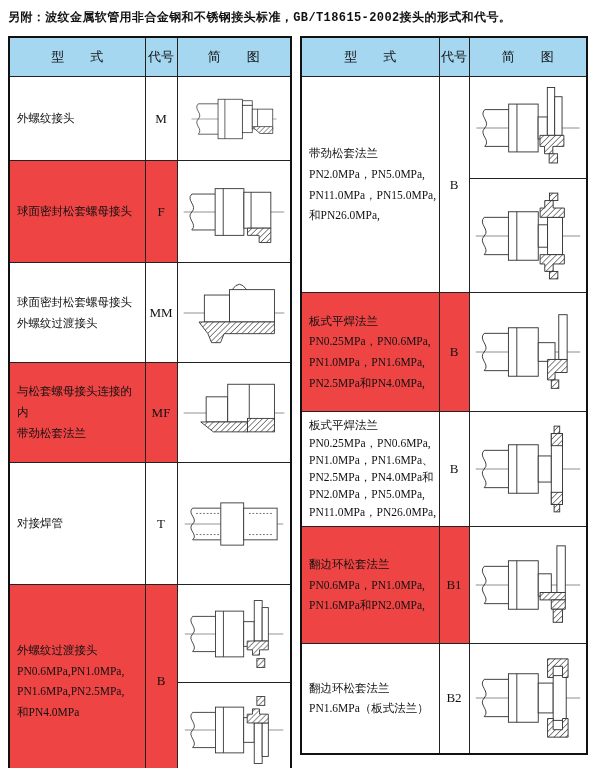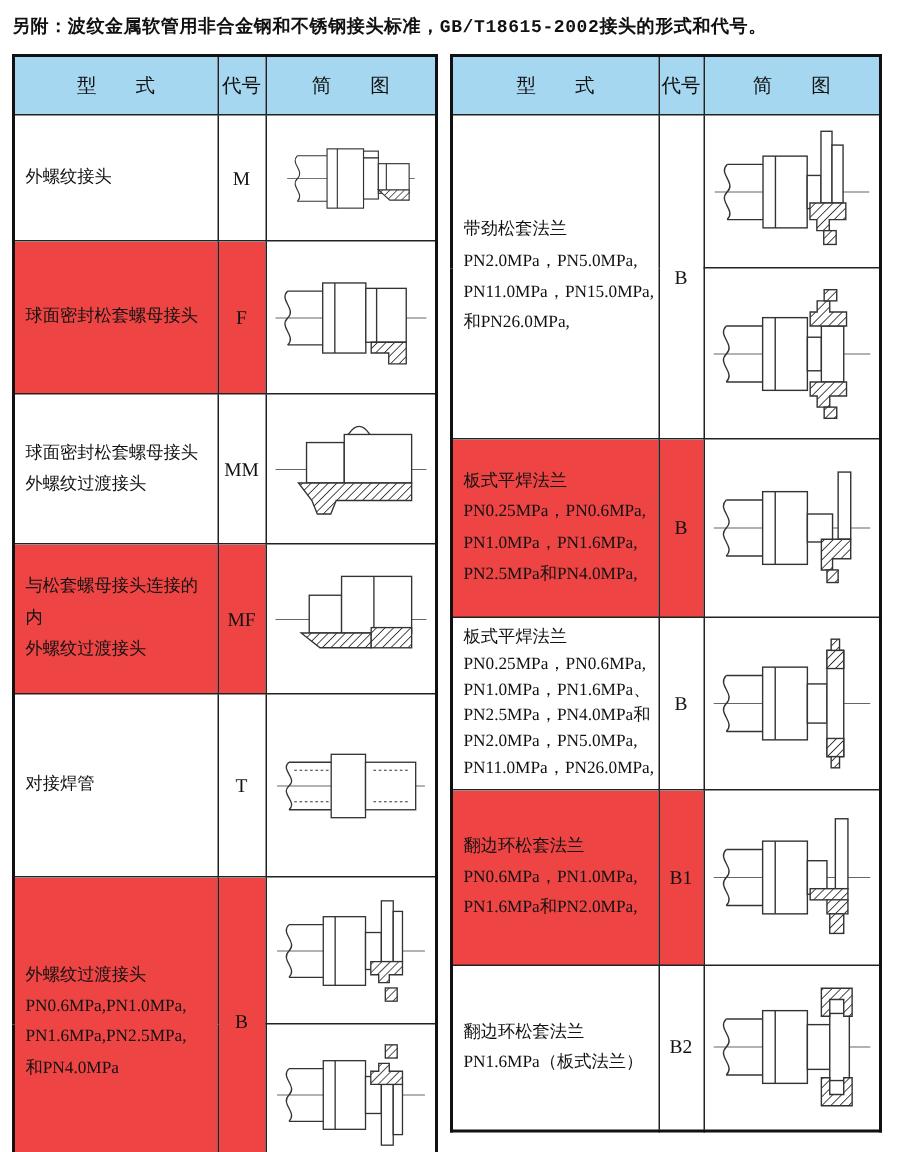--- a/index.html
+++ b/index.html
@@ -99,21 +99,21 @@
           <rect x="26" y="30" width="28" height="30" class="s"></rect>
           <rect x="54" y="24" width="50" height="36" class="s"></rect>
           <path d="M57 24 q8 -12 16 0" class="ln"></path>
           <path d="M20 60 H104 V73 H48 l-4 10 h-10 l-4 -10 z" class="h"></path>
         </svg>
       </td>
     </tr>
 
     <tr style="height:100px">
       <td class="type hl">与松套螺母接头连接的内
-外螺纹过渡接头</td>
+带劲松套法兰</td>
       <td class="code hl">MF</td>
       <td class="diag">
         <svg class="d" width="106" height="92" viewBox="0 0 118 100">
           <use href="#cl"></use>
           <rect x="28" y="32" width="24" height="28" class="s"></rect>
           <rect x="52" y="18" width="52" height="42" class="s"></rect>
           <line x1="76" y1="18" x2="76" y2="60" class="ln"></line>
           <path d="M22 60 H74 V71 H36 z" class="h"></path>
           <rect x="74" y="56" width="30" height="15" class="h"></rect>
         </svg>

